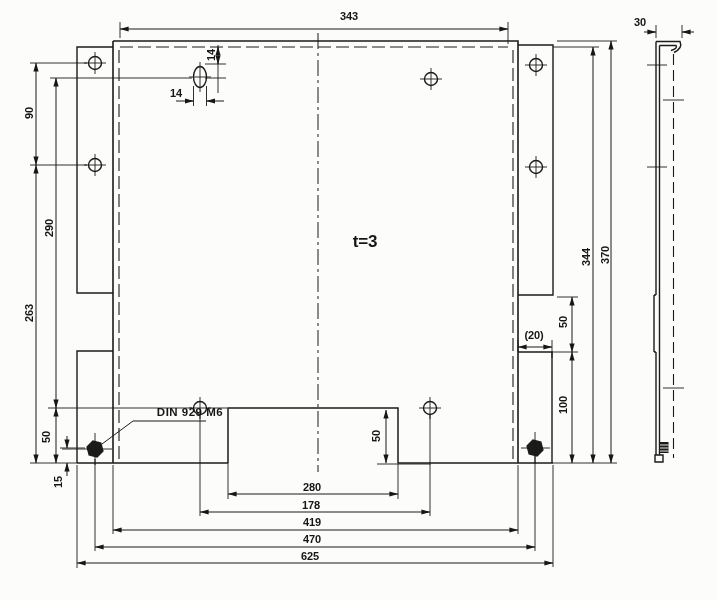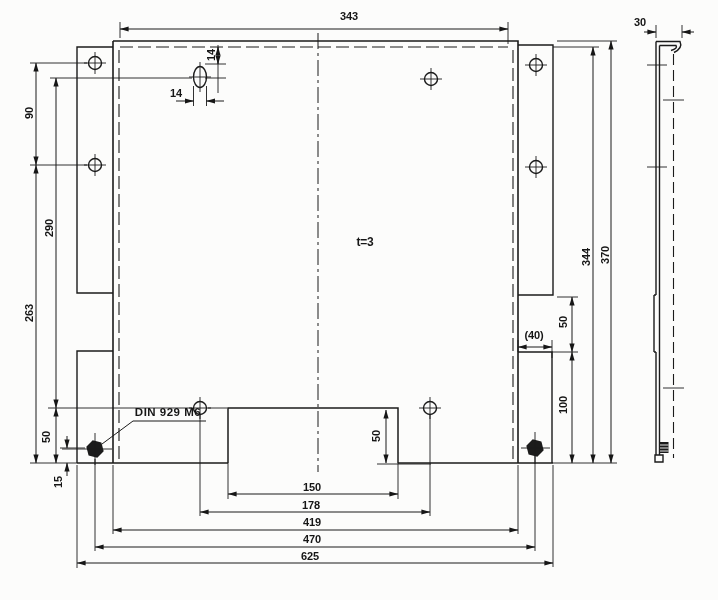--- a/index.html
+++ b/index.html
@@ -2,22 +2,22 @@
 <html><head>
 <meta charset="utf-8">
 <style>
   html,body{margin:0;padding:0;background:#e8e8e6;}
   .stage{position:relative;width:718px;height:600px;background:#fcfcfb;overflow:hidden;
          font-family:"Liberation Sans", sans-serif;}
   svg{position:absolute;left:0;top:0;}
   .lbl{position:absolute;font:bold 11px "Liberation Sans", sans-serif;color:#161616;
        white-space:nowrap;letter-spacing:-0.2px;transform:translate(-50%,-50%);}
   .lbl.v{transform:translate(-50%,-50%) rotate(-90deg);}
-  .lbl.note{font-size:11.5px;letter-spacing:0.5px;}
-  .lbl.big{font-size:12px;}
+  .lbl.note{font-size:11.5px;letter-spacing:0.5px;padding-left:44px;}
+  .lbl.big{font-size:17px;}
 </style>
 </head>
 <body>
 
 <div class="stage">
 
 <svg width="718" height="600" viewBox="0 0 718 600">
   <defs>
     <marker id="ae" markerWidth="10" markerHeight="7" refX="8.6" refY="3" orient="auto" markerUnits="userSpaceOnUse">
       <path d="M0,0.4 L9,3 L0,5.6 Z" fill="#161616"></path>
@@ -212,25 +212,25 @@
   <div class="lbl h" style="left:640px;top:22px">30</div>
   <div class="lbl v" style="left:29px;top:113px">90</div>
   <div class="lbl v" style="left:49px;top:228px">290</div>
   <div class="lbl v" style="left:29px;top:313px">263</div>
   <div class="lbl v" style="left:46px;top:437px">50</div>
   <div class="lbl v" style="left:58px;top:482px">15</div>
   <div class="lbl h" style="left:176px;top:93px">14</div>
   <div class="lbl v" style="left:211px;top:55px">14</div>
   <div class="lbl h big" style="left:365px;top:242px">t=3</div>
   <div class="lbl h note" style="left:168px;top:412px">DIN 929 M6</div>
-  <div class="lbl h" style="left:312px;top:487px">150</div>
+  <div class="lbl h" style="left:312px;top:487px">280</div>
   <div class="lbl h" style="left:311px;top:505px">178</div>
   <div class="lbl h" style="left:312px;top:522px">419</div>
   <div class="lbl h" style="left:312px;top:539px">470</div>
   <div class="lbl h" style="left:310px;top:556px">625</div>
-  <div class="lbl h" style="left:534px;top:335px">(40)</div>
+  <div class="lbl h" style="left:534px;top:335px">(20)</div>
   <div class="lbl v" style="left:563px;top:322px">50</div>
   <div class="lbl v" style="left:563px;top:405px">100</div>
   <div class="lbl v" style="left:586px;top:257px">344</div>
   <div class="lbl v" style="left:605px;top:255px">370</div>
   <div class="lbl v" style="left:376px;top:436px">50</div>
 
 </div>
 
 </body></html>

